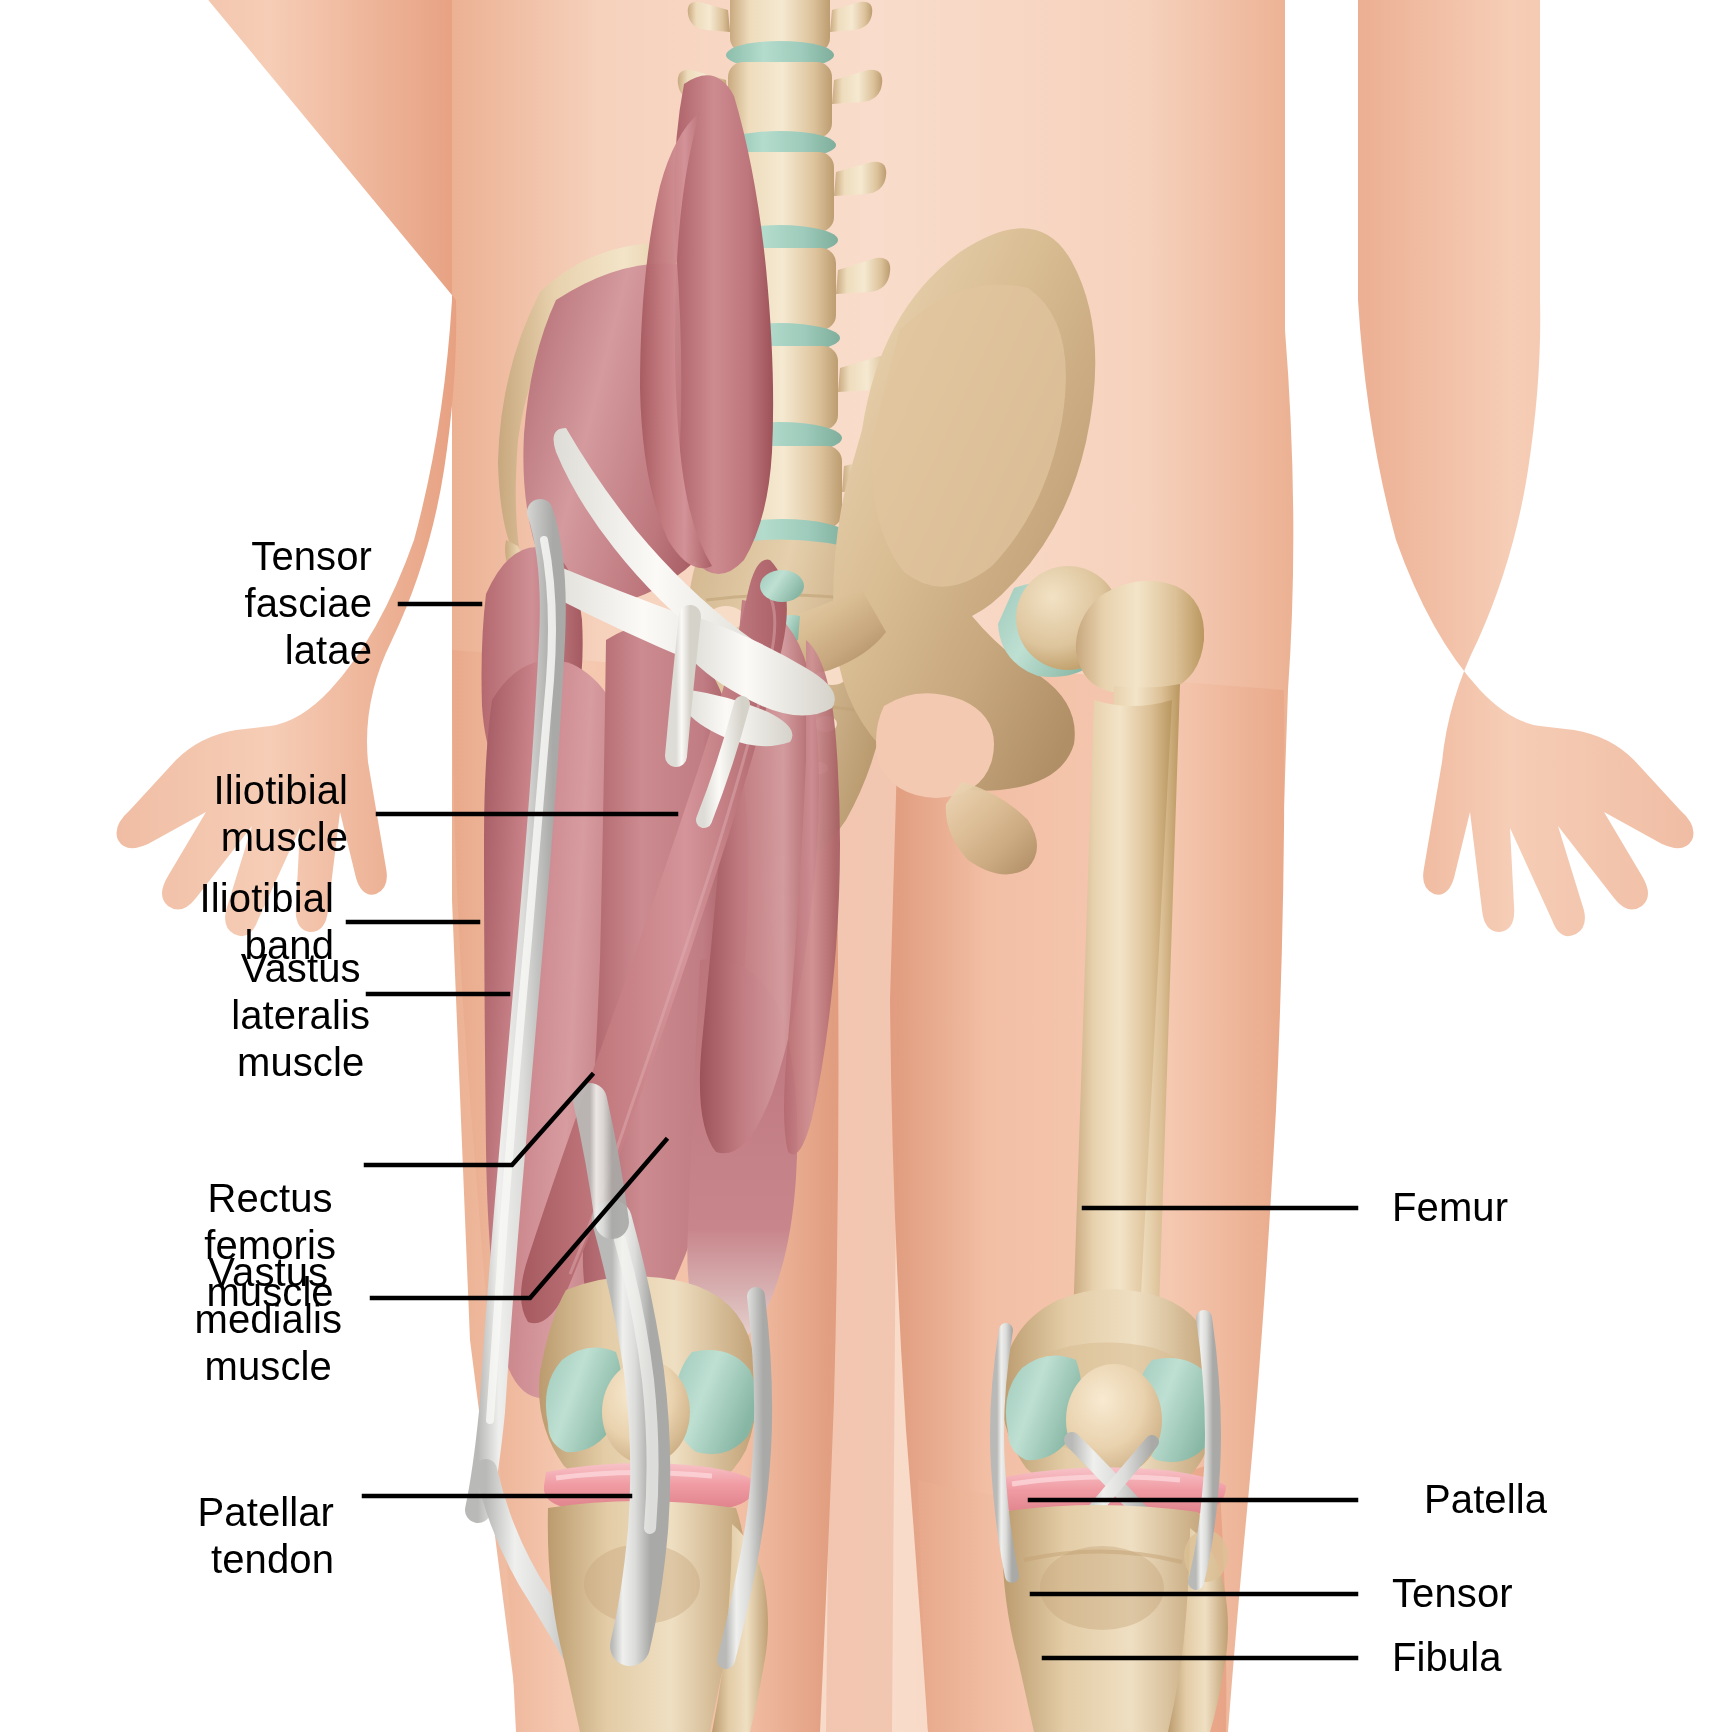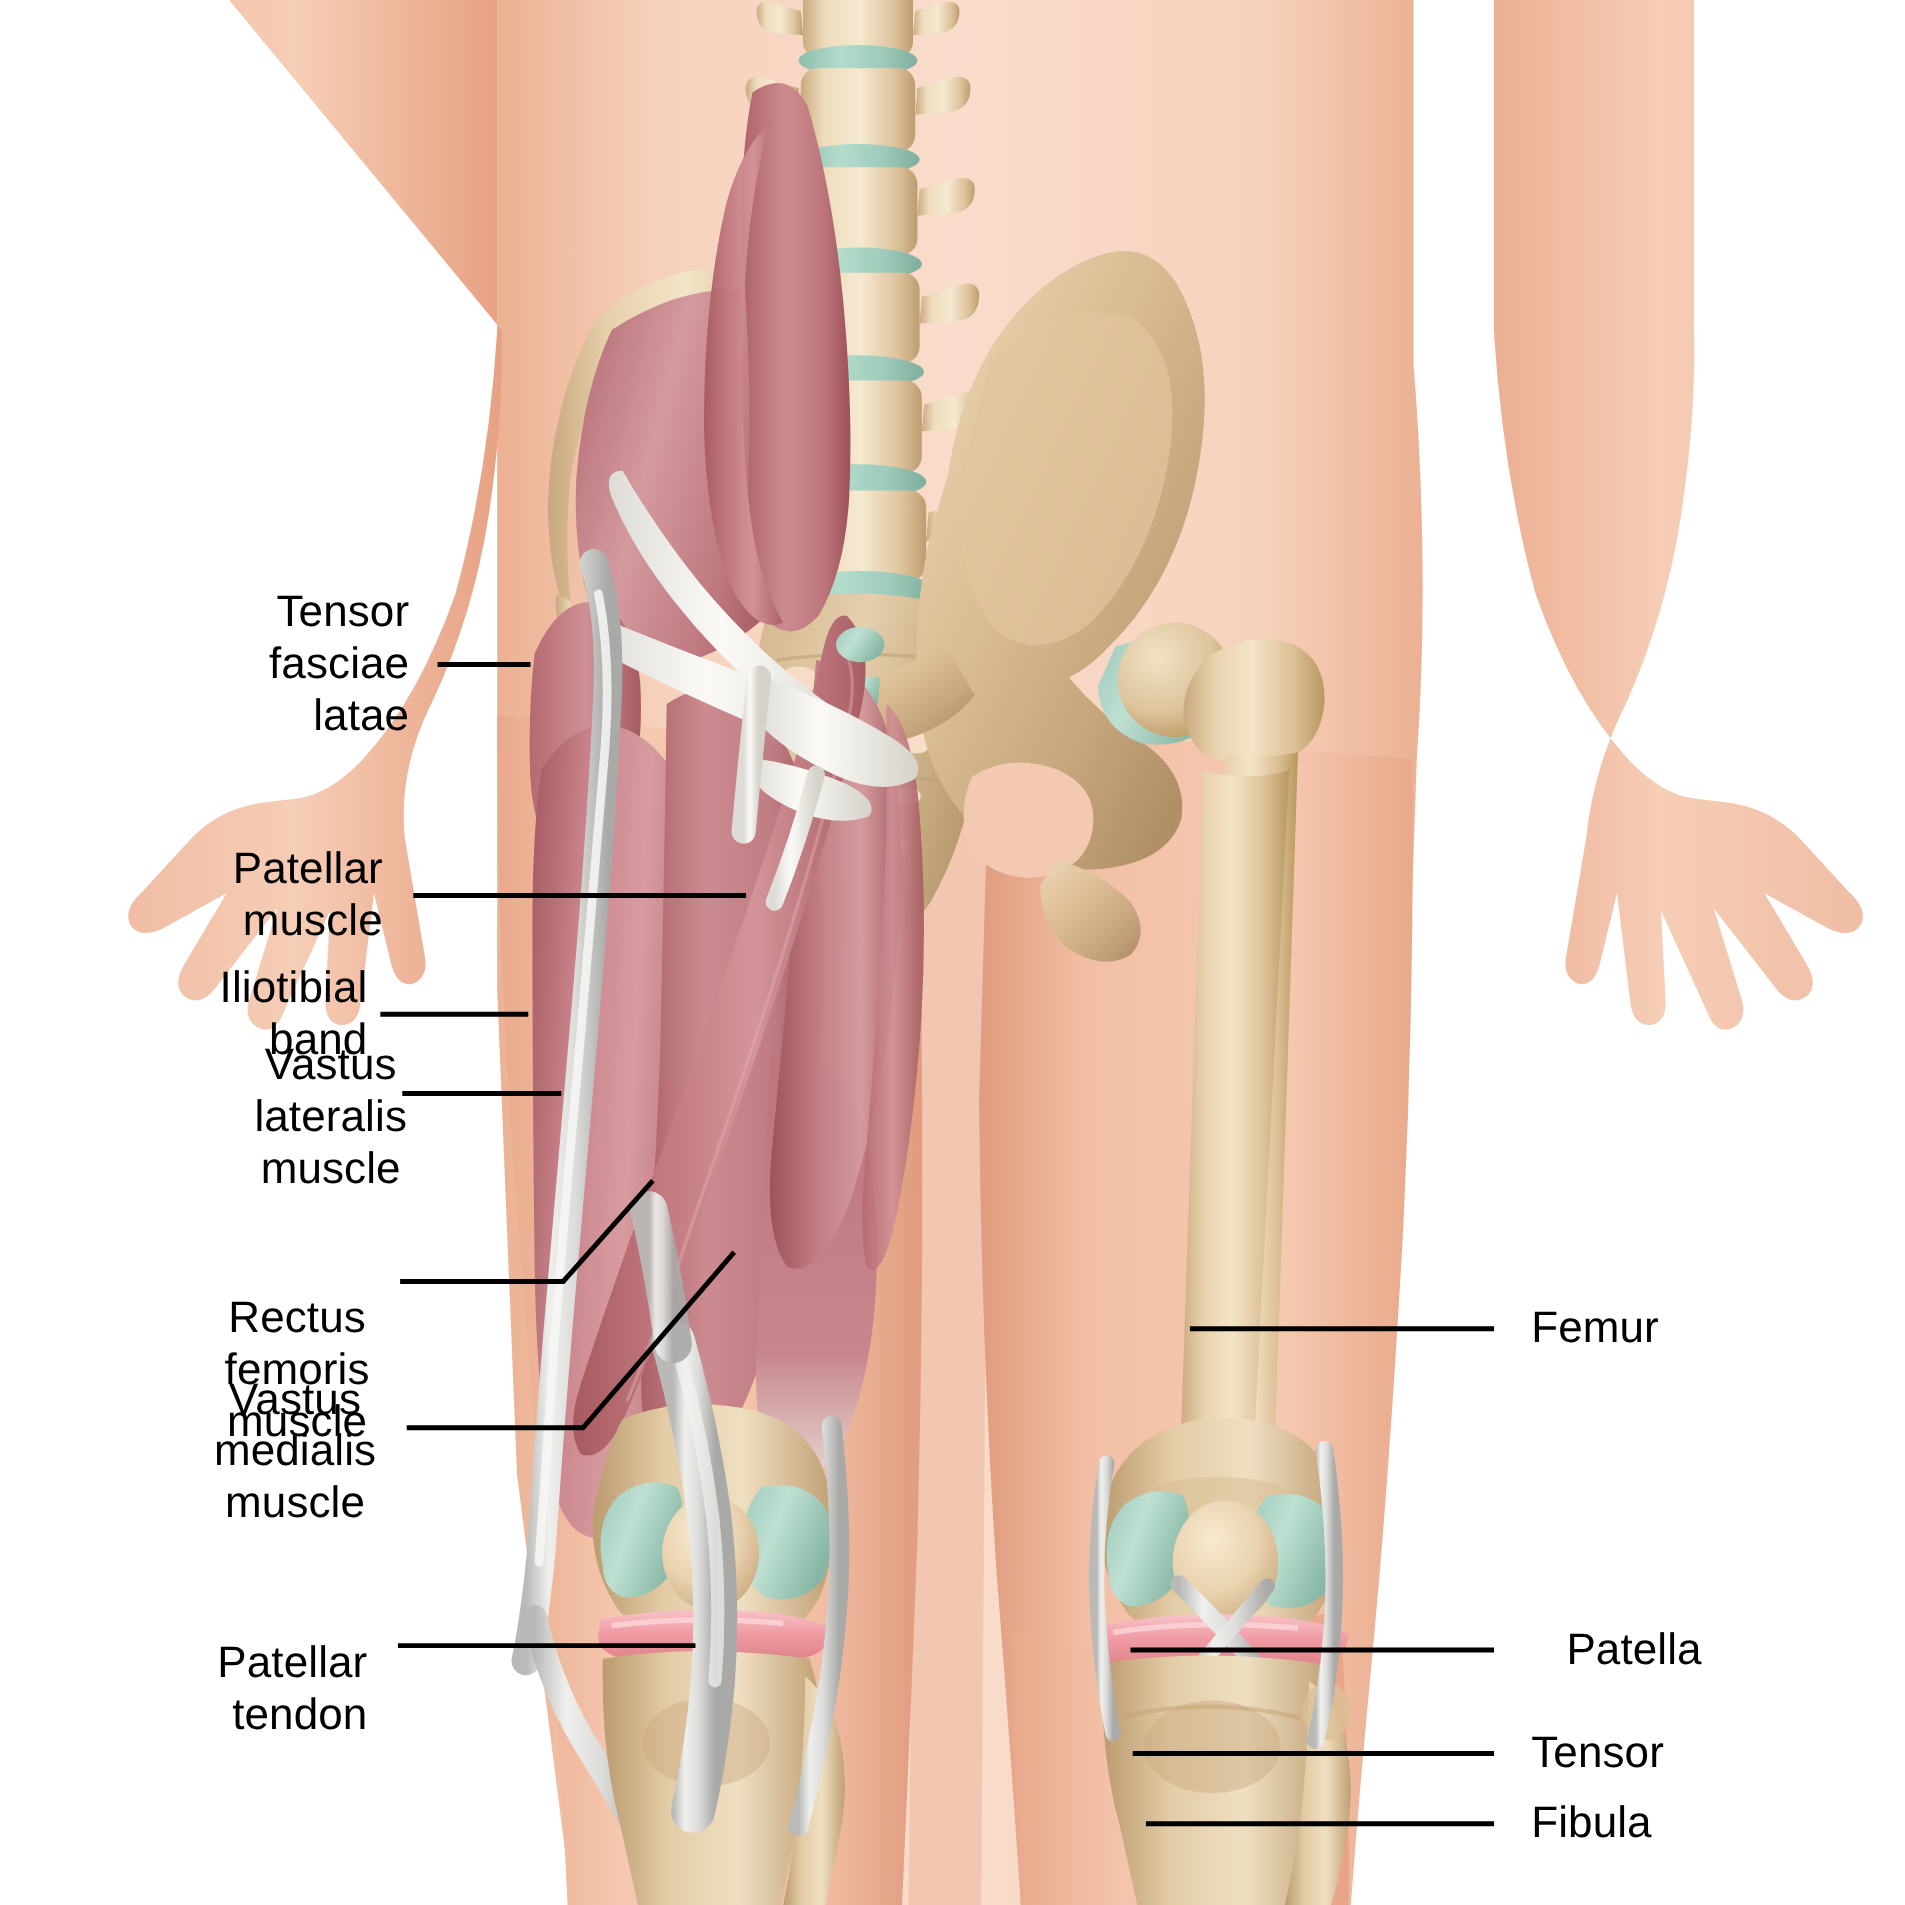--- a/index.html
+++ b/index.html
@@ -545,21 +545,21 @@
     </g>
   </svg>
 
   <div class="label-layer">
 
     <div class="callout left">
       <div class="txt" style="left:372px; top:604px;">Tensor fasciae latae</div>
     </div>
 
     <div class="callout left">
-      <div class="txt" style="left:348px; top:814px;">Patellar muscle</div>
+      <div class="txt" style="left:348px; top:814px;">Iliotibial muscle</div>
     </div>
 
     <div class="callout left">
       <div class="txt" style="left:334px; top:922px;">Iliotibial band</div>
     </div>
 
     <div class="callout leftc">
       <div class="txt" style="left:338px; top:1016px;margin-left:32px;">Vastus lateralis
 muscle</div>
     </div>

